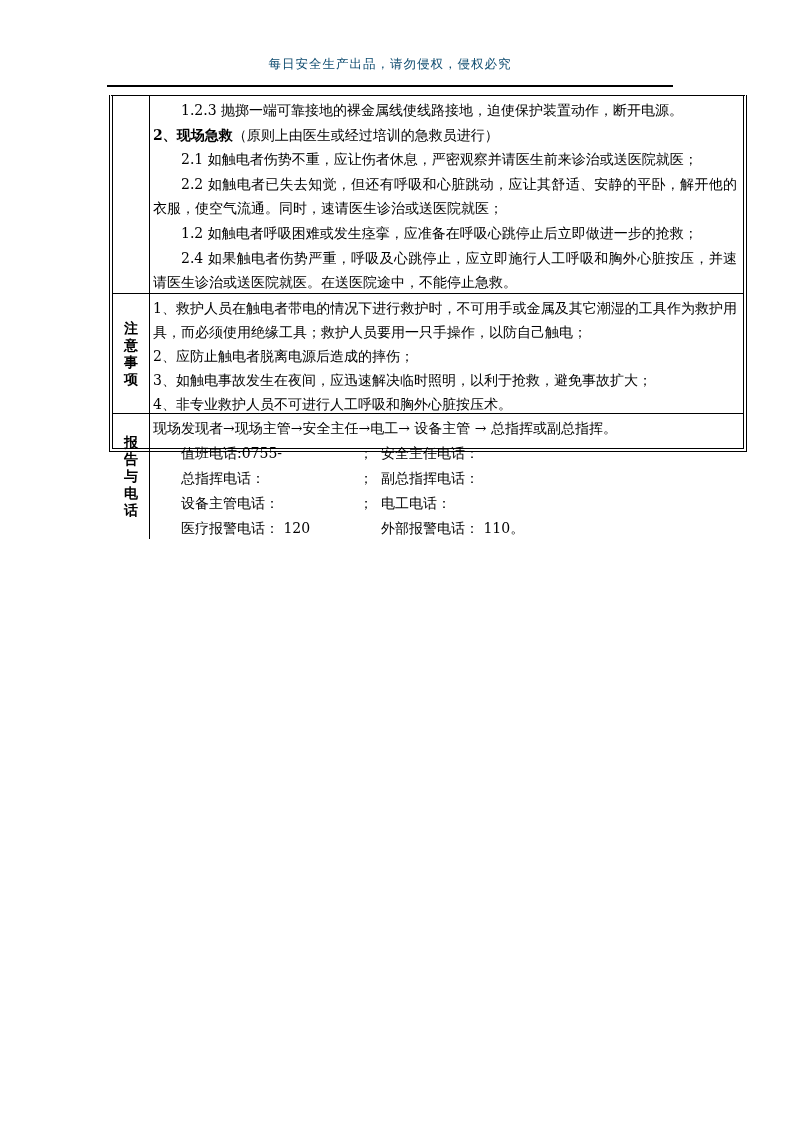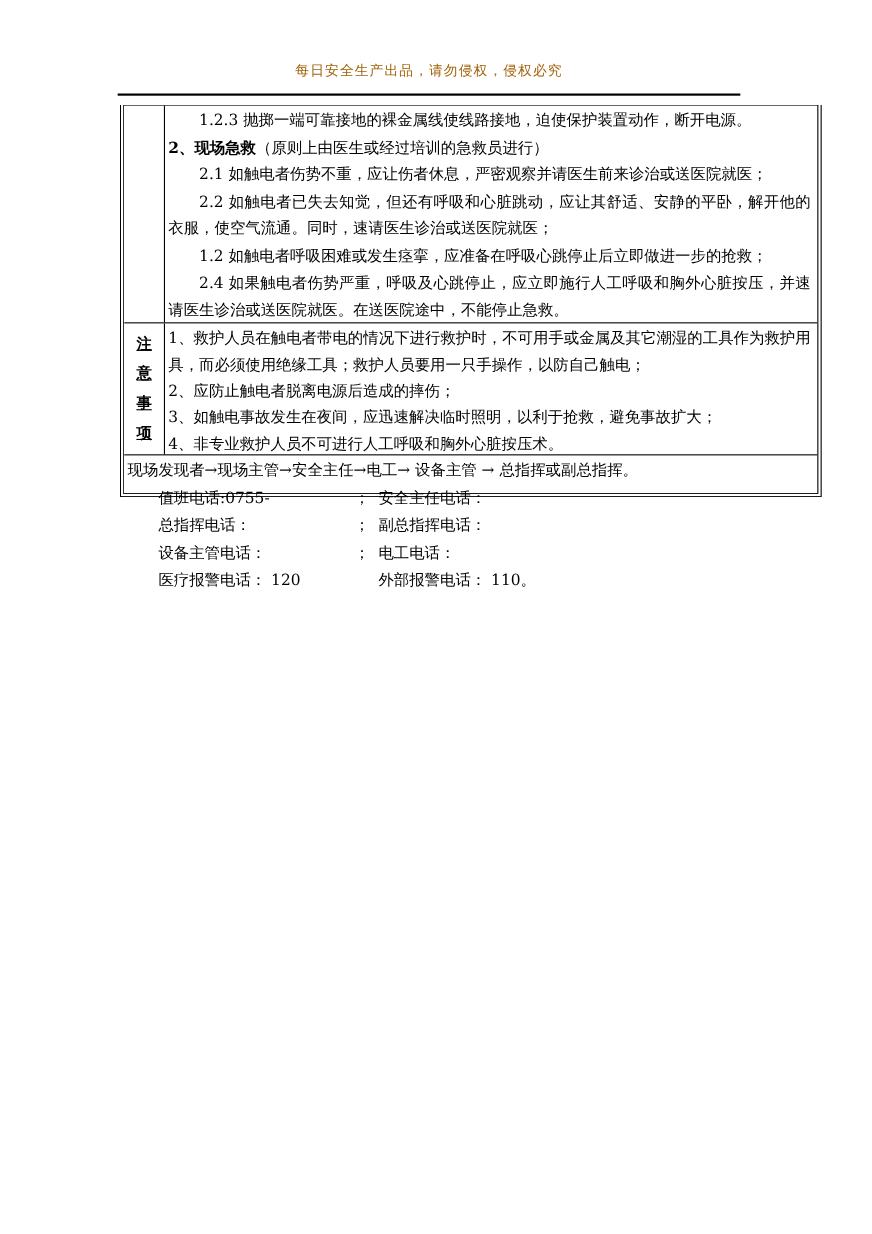--- a/index.html
+++ b/index.html
@@ -18,21 +18,21 @@
   }
   .doc-header {
     position: absolute;
     top: 56px;
     left: 107px;
     width: 566px;
     text-align: center;
     font-size: 12.5px;
     line-height: 16px;
     letter-spacing: 1px;
-    color: #a16207;
+    color: #0c4a6e;
   }
   .doc-header-rule {
     position: absolute;
     top: 85px;
     left: 107px;
     width: 566px;
     height: 0;
     border-top: 2px solid #000000;
   }
   .doc-table {
@@ -60,25 +60,24 @@
     box-sizing: border-box;
     border-right: 1px solid #000000;
     display: flex;
     align-items: center;
     justify-content: center;
     flex-shrink: 0;
   }
   .vtext {
     width: 16px;
     word-break: break-all;
-    line-height: 27px;
+    line-height: 17px;
     text-align: center;
     font-weight: bold;
     font-size: 14px;
-    text-decoration: underline;
   }
   .td-cell {
     flex: 1;
     box-sizing: border-box;
     padding: 2px 6px 0 3px;
     overflow: hidden;
   }
   .para {
     margin: 0;
     text-align: justify;
@@ -125,20 +124,23 @@
       </div>
       <div class="td-cell notes-cell">
         <p class="para">1、救护人员在触电者带电的情况下进行救护时，不可用手或金属及其它潮湿的工具作为救护用具，而必须使用绝缘工具；救护人员要用一只手操作，以防自己触电；</p>
         <p class="para">2、应防止触电者脱离电源后造成的摔伤；</p>
         <p class="para">3、如触电事故发生在夜间，应迅速解决临时照明，以利于抢救，避免事故扩大；</p>
         <p class="para">4、非专业救护人员不可进行人工呼吸和胸外心脏按压术。</p>
       </div>
     </div>
 
     <div class="trow row-report">
+      <div class="th-cell">
+        <div class="vtext">报告与电话</div>
+      </div>
       <div class="td-cell report-cell">
         <p class="para">现场发现者→现场主管→安全主任→电工→ 设备主管 → 总指挥或副总指挥。</p>
 
         <div class="phone-row">
           <span class="phone-left">值班电话:0755-</span>
           <span class="phone-sep">；</span>
           <span class="phone-right">安全主任电话：</span>
         </div>
 
         <div class="phone-row">

